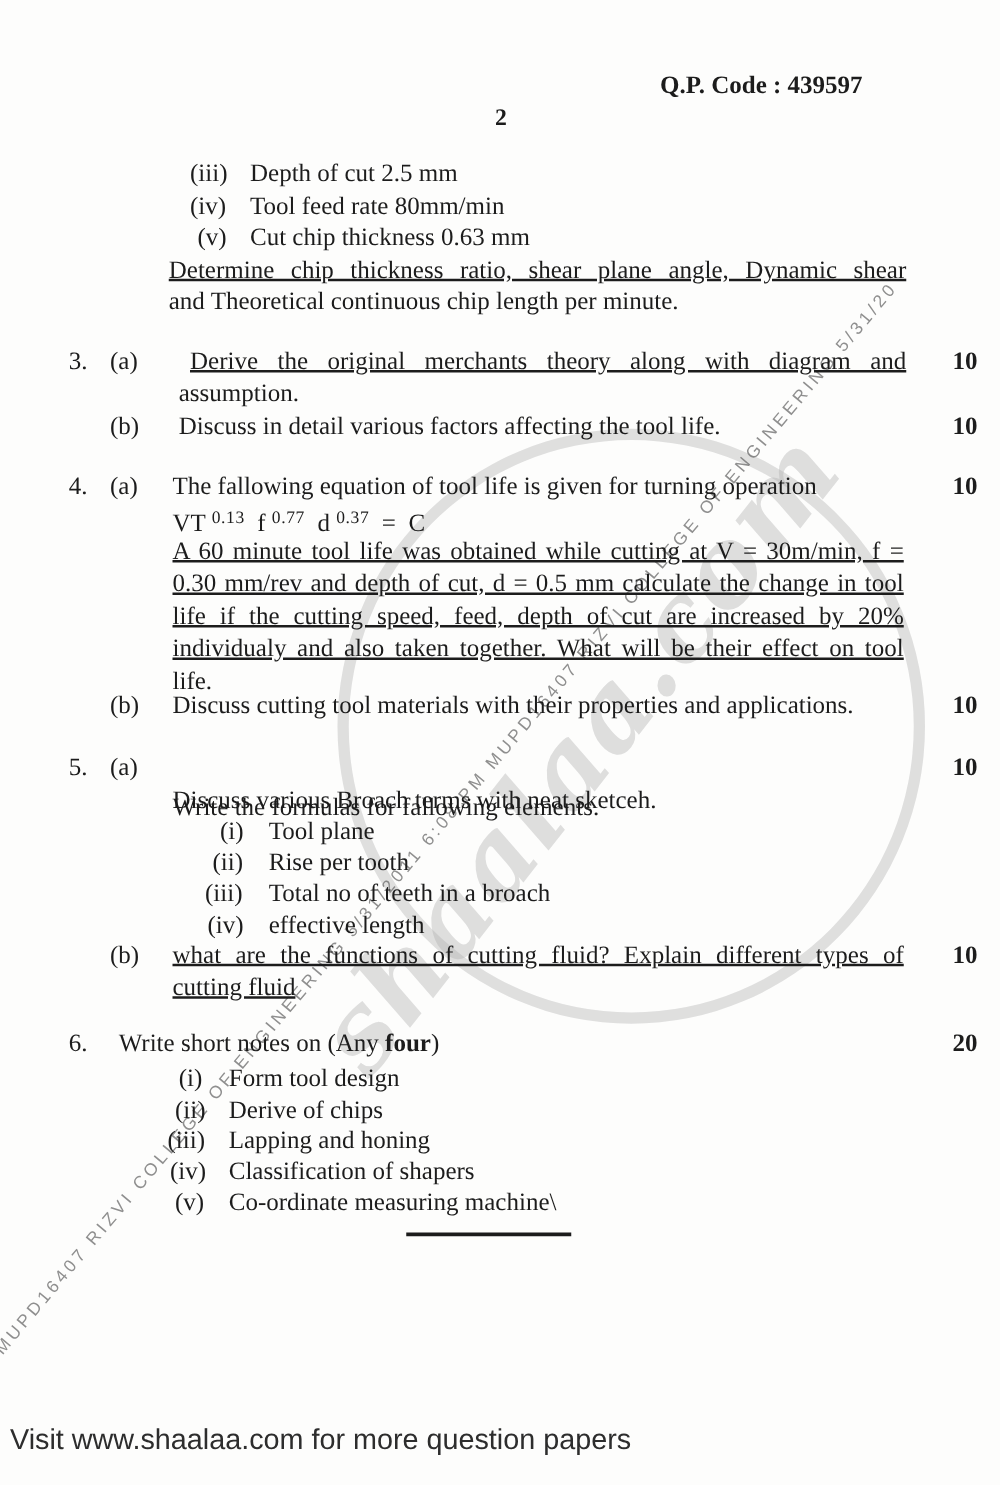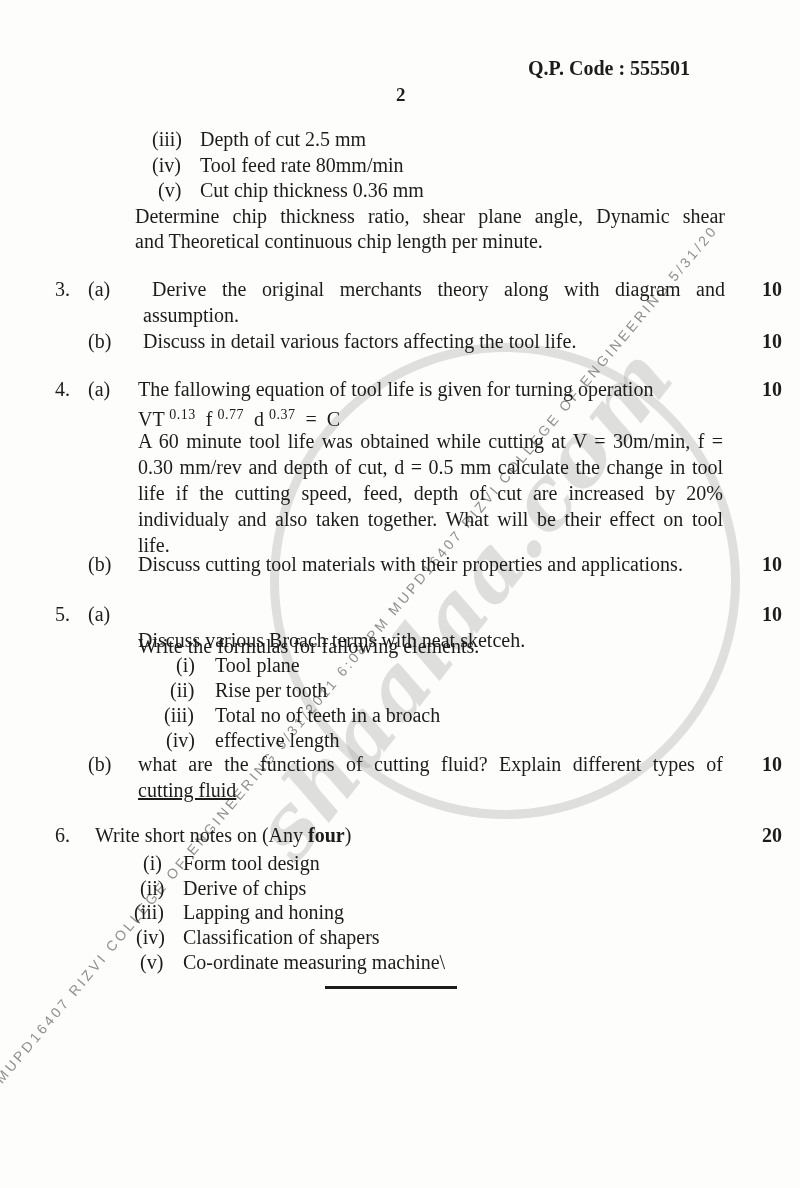--- a/index.html
+++ b/index.html
@@ -37,21 +37,21 @@
     font-size:20px;font-weight:bold;white-space:pre;
   }
   .page-num{
     position:absolute;left:396px;top:84px;
     font-size:19px;font-weight:bold;
   }
   .run{
     position:absolute;
     font-size:20px;line-height:26px;white-space:pre;
   }
-  .run.justify{white-space:normal;text-align:justify;text-align-last:justify;}
+  .run.justify{white-space:normal;text-align:justify;text-align-last:justify;text-decoration:underline;}
   .bold{font-weight:bold;}
   .sup{font-size:14px;vertical-align:7px;letter-spacing:0.5px;}
   .end-rule{
     position:absolute;left:325px;top:986px;width:132px;height:3px;
     background:#1c1c1c;
   }
   .footer-text{
     position:absolute;left:8px;top:1138px;
     font-family:"Liberation Sans",sans-serif;font-size:23px;color:#2d2d2d;
     white-space:pre;
@@ -62,29 +62,29 @@
 
 <div class="page">
 
   <div class="wm-layer">
     <div class="wm-ring"></div>
     <div class="wm-brand">shaalaa.com</div>
     <div class="wm-stamp">MUPD16407 RIZVI COLLEGE OF ENGINEERING 5/31/2011 6:08 PM  MUPD16407 RIZVI COLLEGE OF ENGINEERING 5/31/20</div>
   </div>
 
   <div class="content">
-    <div class="qp-code">Q.P. Code : 555501</div>
+    <div class="qp-code">Q.P. Code : 439597</div>
     <div class="page-num">2</div>
     <div id="rows-container">
         <div class="run" style="left: 152px; top: 126px;">(iii)</div>
         <div class="run" style="left: 200px; top: 126px;">Depth of cut 2.5 mm</div>
         <div class="run" style="left: 152px; top: 152px;">(iv)</div>
         <div class="run" style="left: 200px; top: 152px;">Tool feed rate 80mm/min</div>
         <div class="run" style="left: 158px; top: 177px;">(v)</div>
-        <div class="run" style="left: 200px; top: 177px;">Cut chip thickness 0.36 mm</div>
+        <div class="run" style="left: 200px; top: 177px;">Cut chip thickness 0.63 mm</div>
         <div class="run justify" style="left: 135px; top: 203px; width: 590px;">Determine chip thickness ratio, shear plane angle, Dynamic shear</div>
         <div class="run" style="left: 135px; top: 228px;">and Theoretical continuous chip length per minute.</div>
         <div class="run" style="left: 55px; top: 276px;">3.</div>
         <div class="run" style="left: 88px; top: 276px;">(a)</div>
         <div class="run justify" style="left: 152px; top: 276px; width: 573px;">Derive the original merchants theory along with diagram and</div>
         <div class="run bold" style="left: 762px; top: 276px;">10</div>
         <div class="run" style="left: 143px; top: 302px;">assumption.</div>
         <div class="run" style="left: 88px; top: 328px;">(b)</div>
         <div class="run" style="left: 143px; top: 328px;">Discuss in detail various factors affecting the tool life.</div>
         <div class="run bold" style="left: 762px; top: 328px;">10</div>
@@ -126,15 +126,16 @@
         <div class="run" style="left: 140px; top: 875px;">(ii)</div>
         <div class="run" style="left: 183px; top: 875px;">Derive of chips</div>
         <div class="run" style="left: 134px; top: 899px;">(iii)</div>
         <div class="run" style="left: 183px; top: 899px;">Lapping and honing</div>
         <div class="run" style="left: 136px; top: 924px;">(iv)</div>
         <div class="run" style="left: 183px; top: 924px;">Classification of shapers</div>
         <div class="run" style="left: 140px; top: 949px;">(v)</div>
         <div class="run" style="left: 183px; top: 949px;">Co-ordinate measuring machine\</div>
       </div>
     <div class="end-rule"></div>
+    <div class="footer-text">Visit www.shaalaa.com for more question papers</div>
   </div>
 
 </div>
 
 </body></html>

